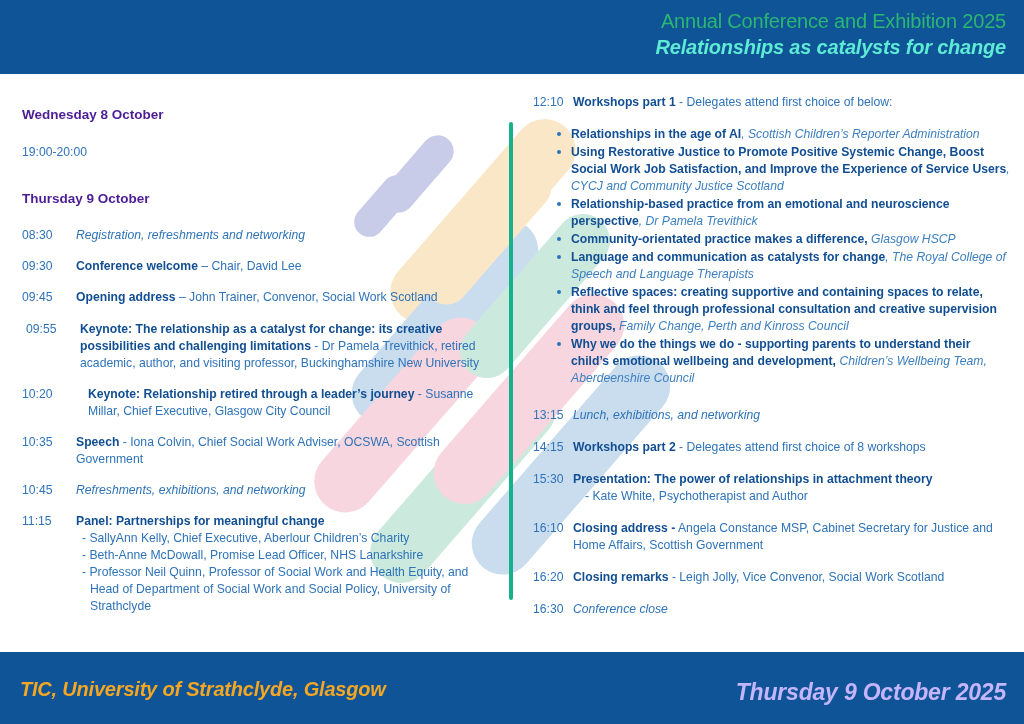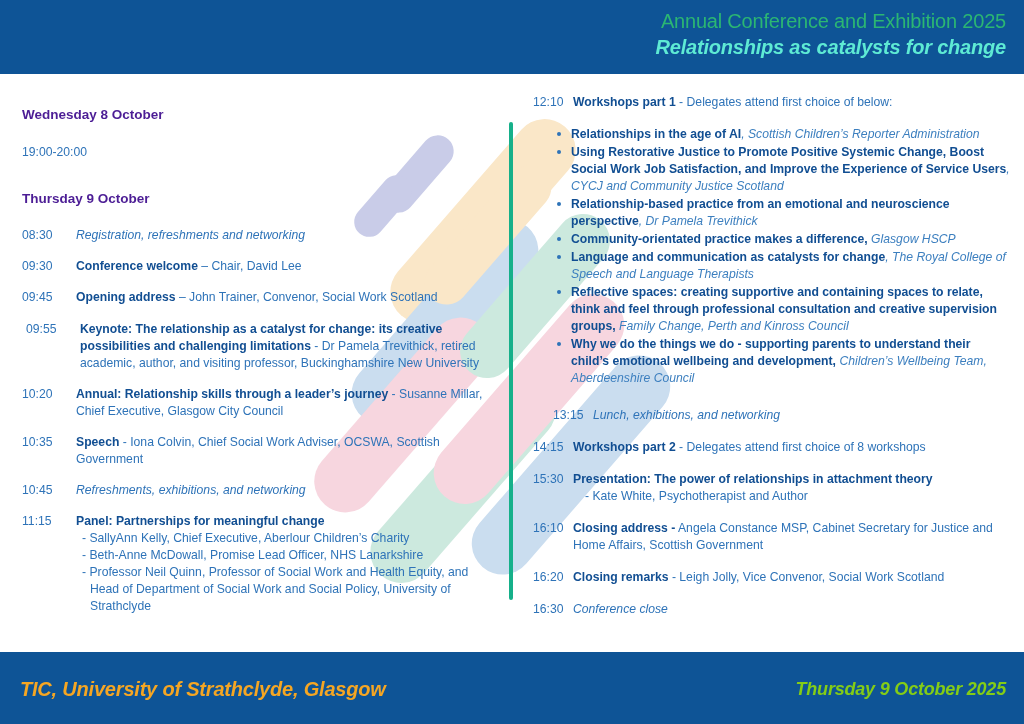--- a/index.html
+++ b/index.html
@@ -47,21 +47,21 @@
     position:absolute;left:0;bottom:0;width:1024px;height:72px;
     background:#0E5496;z-index:5;
   }
   .footer-left{
     position:absolute;left:20px;top:26px;
     color:#F5A623;font-weight:bold;font-style:italic;font-size:20px;
     white-space:nowrap;letter-spacing:-.2px;
   }
   .footer-right{
     position:absolute;right:18px;top:27px;
-    color:#84cc16;font-weight:bold;font-style:italic;font-size:18px;
+    color:#c4b5fd;font-weight:bold;font-style:italic;font-size:23px;
     white-space:nowrap;letter-spacing:-.2px;
   }
 
   
   .deco-layer{
     position:absolute;left:0;top:74px;width:1024px;height:578px;
     overflow:hidden;z-index:0;pointer-events:none;
   }
   .bar{
     position:absolute;border-radius:999px;
@@ -157,23 +157,23 @@
           <div class="body-txt"><b>Conference welcome</b> – Chair, David Lee</div>
         </div>
         <div class="row" style="margin-top: 14px;">
           <div class="time" style="width: 54px;">09:45</div>
           <div class="body-txt"><b>Opening address</b> – John Trainer, Convenor, Social Work Scotland</div>
         </div>
         <div class="row" style="margin-top: 15px;">
           <div class="time" style="width: 54px; padding-left: 4px;">09:55</div>
           <div class="body-txt"><b>Keynote: The relationship as a catalyst for change: its creative possibilities and challenging limitations</b> - Dr Pamela Trevithick, retired academic, author, and visiting professor, Buckinghamshire New University</div>
         </div>
-        <div class="row" style="margin-top: 14px;">
+        <div class="row" style="margin-top: 14px; gap: 12px;">
           <div class="time" style="width: 54px;">10:20</div>
-          <div class="body-txt"><b>Annual: Relationship skills through a leader’s journey</b> - Susanne Millar, Chief Executive, Glasgow City Council</div>
+          <div class="body-txt"><b>Keynote: Relationship retired through a leader’s journey</b> - Susanne Millar, Chief Executive, Glasgow City Council</div>
         </div>
         <div class="row" style="margin-top: 14px;">
           <div class="time" style="width: 54px;">10:35</div>
           <div class="body-txt"><b>Speech</b> - Iona Colvin, Chief Social Work Adviser, OCSWA, Scottish Government</div>
         </div>
         <div class="row" style="margin-top: 14px;">
           <div class="time" style="width: 54px;">10:45</div>
           <div class="body-txt"><i>Refreshments, exhibitions, and networking</i></div>
         </div>
         <div class="row" style="margin-top: 14px;">
@@ -192,21 +192,21 @@
         <ul class="bullets" style="margin: 15px 0px 0px 20px;">
           <li><b>Relationships in the age of AI</b><i>, Scottish Children’s Reporter Administration</i></li>
           <li><b>Using Restorative Justice to Promote Positive Systemic Change, Boost Social Work Job Satisfaction, and Improve the Experience of Service Users</b><i>, CYCJ and Community Justice Scotland</i></li>
           <li><b>Relationship-based practice from an emotional and neuroscience perspective</b><i>, Dr Pamela Trevithick</i></li>
           <li><b>Community-orientated practice makes a difference,</b><i> Glasgow HSCP</i></li>
           <li><b>Language and communication as catalysts for change</b><i>, The Royal College of Speech and Language Therapists</i></li>
           <li><b>Reflective spaces: creating supportive and containing spaces to relate, think and feel through professional consultation and creative supervision groups,</b><i> Family Change, Perth and Kinross Council</i></li>
           <li><b>Why we do the things we do - supporting parents to understand their child’s emotional wellbeing and development,</b><i> Children’s Wellbeing Team, Aberdeenshire Council</i></li>
         </ul>
         <div class="row" style="margin-top: 20px;">
-          <div class="time" style="width: 40px; margin-left: 20px;">13:15</div>
+          <div class="time" style="width: 40px;">13:15</div>
           <div class="body-txt"><i>Lunch, exhibitions, and networking</i></div>
         </div>
         <div class="row" style="margin-top: 15px;">
           <div class="time" style="width: 40px;">14:15</div>
           <div class="body-txt"><b>Workshops part 2</b> - Delegates attend first choice of 8 workshops</div>
         </div>
         <div class="row" style="margin-top: 15px;">
           <div class="time" style="width: 40px;">15:30</div>
           <div class="body-txt"><b>Presentation: The power of relationships in attachment theory</b><div class="sub-line" style="padding-left: 12px;">- Kate White, Psychotherapist and Author</div></div>
         </div>

